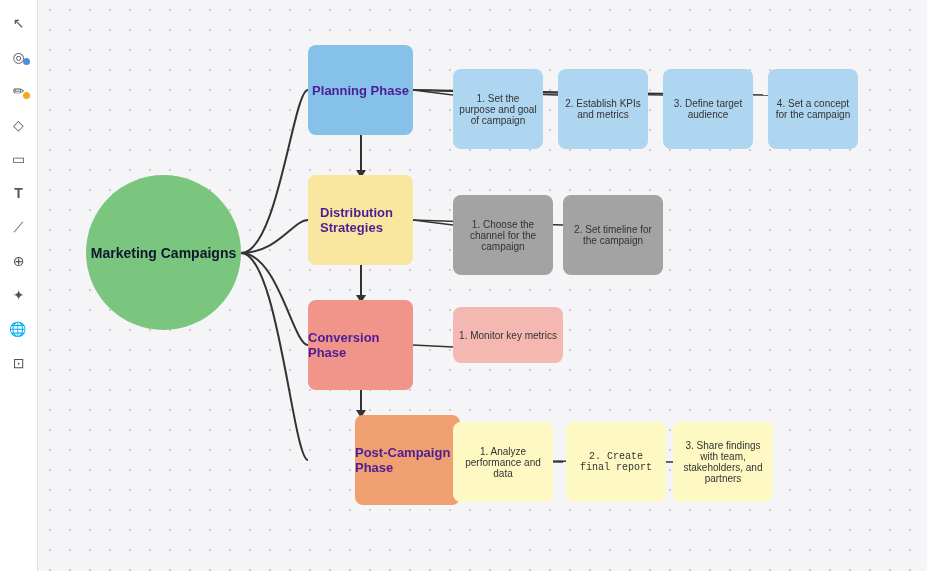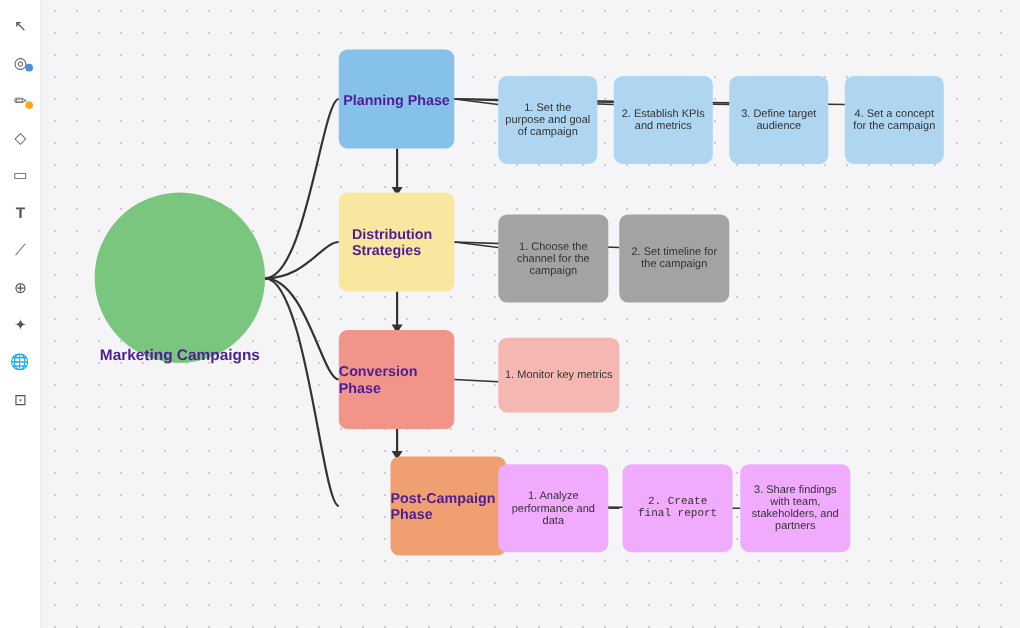--- a/index.html
+++ b/index.html
@@ -63,26 +63,26 @@
     
     .center-circle {
       position: absolute;
       left: 48px;
       top: 175px;
       width: 155px;
       height: 155px;
       border-radius: 50%;
       background: #7bc67e;
       display: flex;
-      align-items: flex-end;
+      align-items: center;
       justify-content: center;
       text-align: center;
       font-size: 14px;
       font-weight: 600;
-      color: #4c1d95;
+      color: #0f172a;
       z-index: 5;
     }
 
     
     .phase-box {
       position: absolute;
       width: 105px;
       height: 90px;
       border-radius: 8px;
       display: flex;
@@ -119,25 +119,25 @@
     .sub-p2 { left: 520px; }
     .sub-p3 { left: 625px; }
     .sub-p4 { left: 730px; }
 
     
     .sub-distribution { background: #a3a3a3; width: 100px; height: 80px; top: 195px; }
     .sub-d1 { left: 415px; }
     .sub-d2 { left: 525px; }
 
     
-    .sub-conversion { background: #f5b7b1; width: 110px; height: 68px; top: 307px; }
+    .sub-conversion { background: #f5b7b1; width: 110px; height: 56px; top: 307px; }
     .sub-c1 { left: 415px; }
 
     
-    .sub-postcampaign { background: #f0abfc; width: 100px; height: 80px; top: 422px; }
+    .sub-postcampaign { background: #fef9c3; width: 100px; height: 80px; top: 422px; }
     .sub-pc1 { left: 415px; }
     .sub-pc2 { left: 528px; font-family: Liberation Mono, monospace; }
     .sub-pc3 { left: 635px; }
 
     
     .connections {
       position: absolute;
       left: 0;
       top: 0;
       width: 889px;

